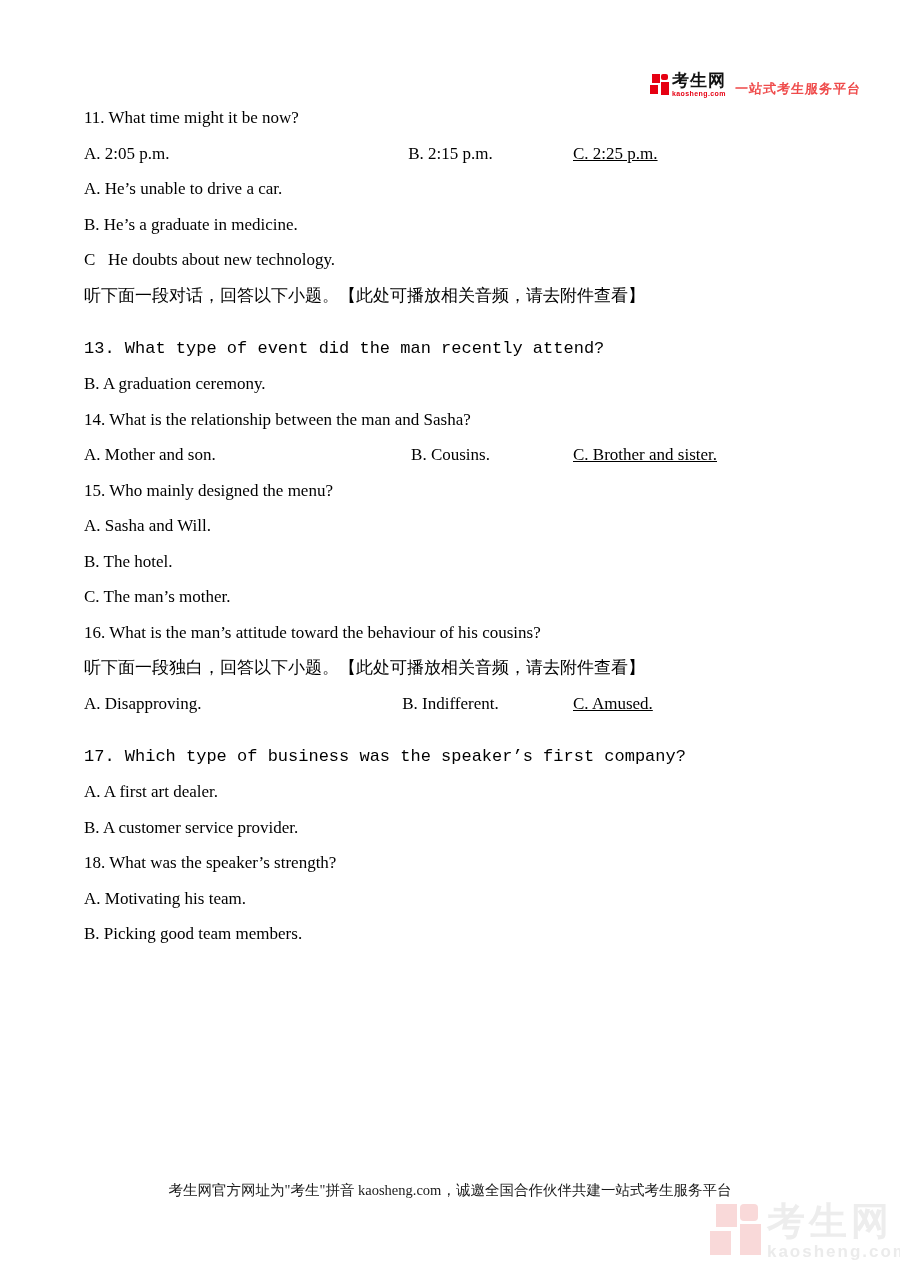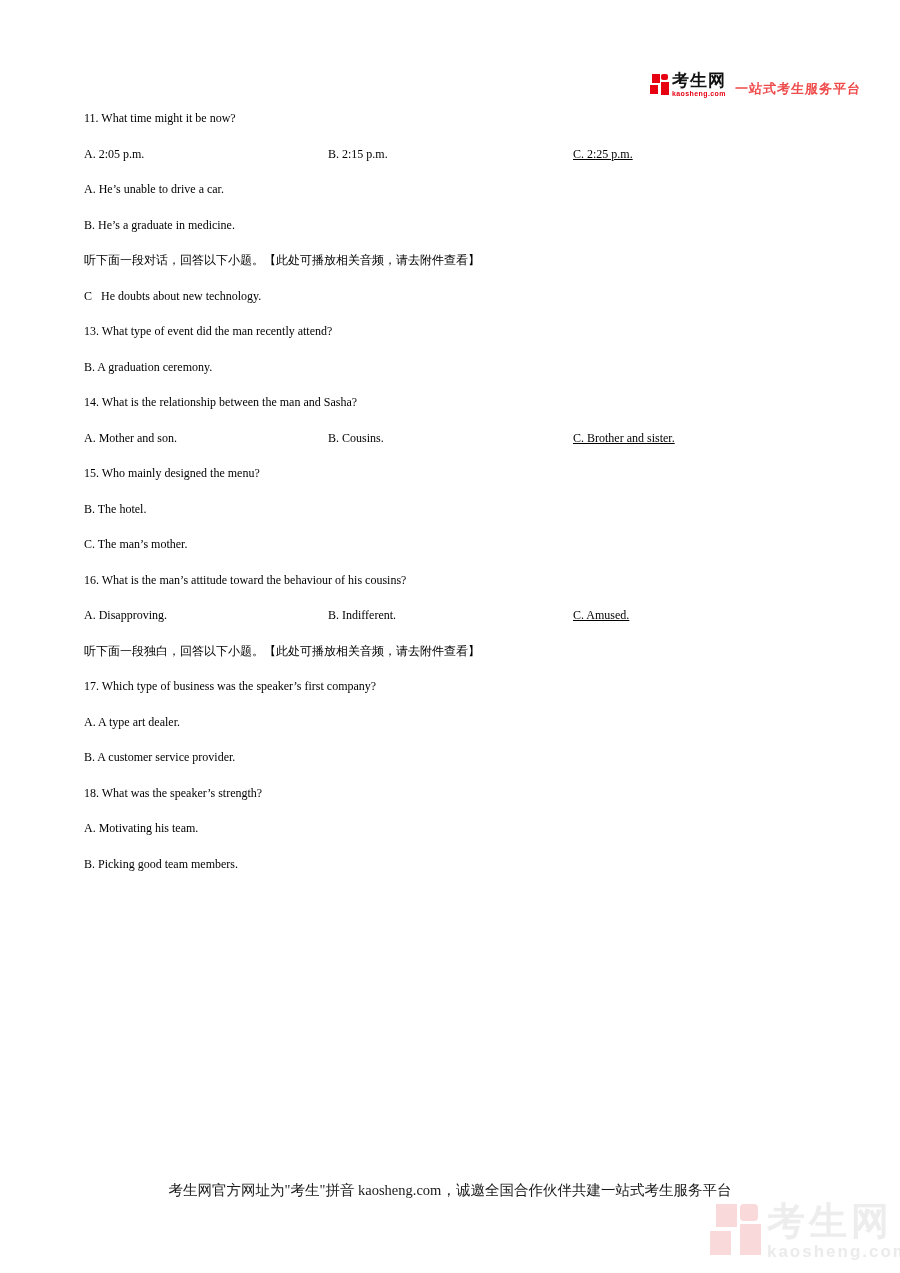--- a/index.html
+++ b/index.html
@@ -37,29 +37,29 @@
     font-family:"Liberation Sans","DejaVu Sans",sans-serif;
     font-weight:bold;font-size:13px;color:#ef4b4b;
     letter-spacing:1px;transform:skewX(-4deg);
   }
 
   
   .doc{
     position:absolute;left:84px;top:109px;width:740px;
   }
   .line{
-    font-size:12px;line-height:18px;margin:0 0 17.5px 0;
+    font-size:17px;line-height:18px;margin:0 0 17.5px 0;
     white-space:pre-wrap;
   }
   .line.row{display:flex;}
   .line.row .col-a{width:244px;flex:0 0 244px;}
-  .line.row .col-b{width:245px;flex:0 0 245px;}
+  .line.row .col-b{width:245px;flex:0 0 245px;text-align:center;}
   .line.row .col-c{flex:1;text-decoration:underline;}
   .gap-sm{margin-top:11px;}
-  .gap-lg{}
+  .gap-lg{margin-top:35px;font-family:Liberation Mono, monospace;}
 
   
   .footer-note{
     position:absolute;left:0;top:1181px;width:100%;
     text-align:center;font-size:14.5px;color:#1a1a1a;
     white-space:pre-wrap;
   }
 
   
   .watermark{
@@ -101,42 +101,43 @@
 
 <div class="doc">
   <div class="line">11. What time might it be now?</div>
   <div class="line row">
     <span class="col-a">A. 2:05 p.m.</span>
     <span class="col-b">B. 2:15 p.m.</span>
     <span class="col-c">C. 2:25 p.m.</span>
   </div>
   <div class="line">A. He’s unable to drive a car.</div>
   <div class="line">B. He’s a graduate in medicine.</div>
+  <div class="line">C   He doubts about new technology.</div>
   <div class="line gap-sm">听下面一段对话，回答以下小题。【此处可播放相关音频，请去附件查看】</div>
-  <div class="line">C   He doubts about new technology.</div>
   <div class="line gap-lg">13. What type of event did the man recently attend?</div>
   <div class="line">B. A graduation ceremony.</div>
   <div class="line">14. What is the relationship between the man and Sasha?</div>
   <div class="line row">
     <span class="col-a">A. Mother and son.</span>
     <span class="col-b">B. Cousins.</span>
     <span class="col-c">C. Brother and sister.</span>
   </div>
   <div class="line">15. Who mainly designed the menu?</div>
+  <div class="line">A. Sasha and Will.</div>
   <div class="line">B. The hotel.</div>
   <div class="line">C. The man’s mother.</div>
   <div class="line">16. What is the man’s attitude toward the behaviour of his cousins?</div>
+  <div class="line">听下面一段独白，回答以下小题。【此处可播放相关音频，请去附件查看】</div>
   <div class="line row">
     <span class="col-a">A. Disapproving.</span>
     <span class="col-b">B. Indifferent.</span>
     <span class="col-c">C. Amused.</span>
   </div>
-  <div class="line">听下面一段独白，回答以下小题。【此处可播放相关音频，请去附件查看】</div>
   <div class="line gap-lg">17. Which type of business was the speaker’s first company?</div>
-  <div class="line">A. A type art dealer.</div>
+  <div class="line">A. A first art dealer.</div>
   <div class="line">B. A customer service provider.</div>
   <div class="line">18. What was the speaker’s strength?</div>
   <div class="line">A. Motivating his team.</div>
   <div class="line">B. Picking good team members.</div>
 </div>
 
 <div class="footer-note">考生网官方网址为"考生"拼音 kaosheng.com，诚邀全国合作伙伴共建一站式考生服务平台</div>
 
 <div class="watermark">
   <div class="wm-icon">

